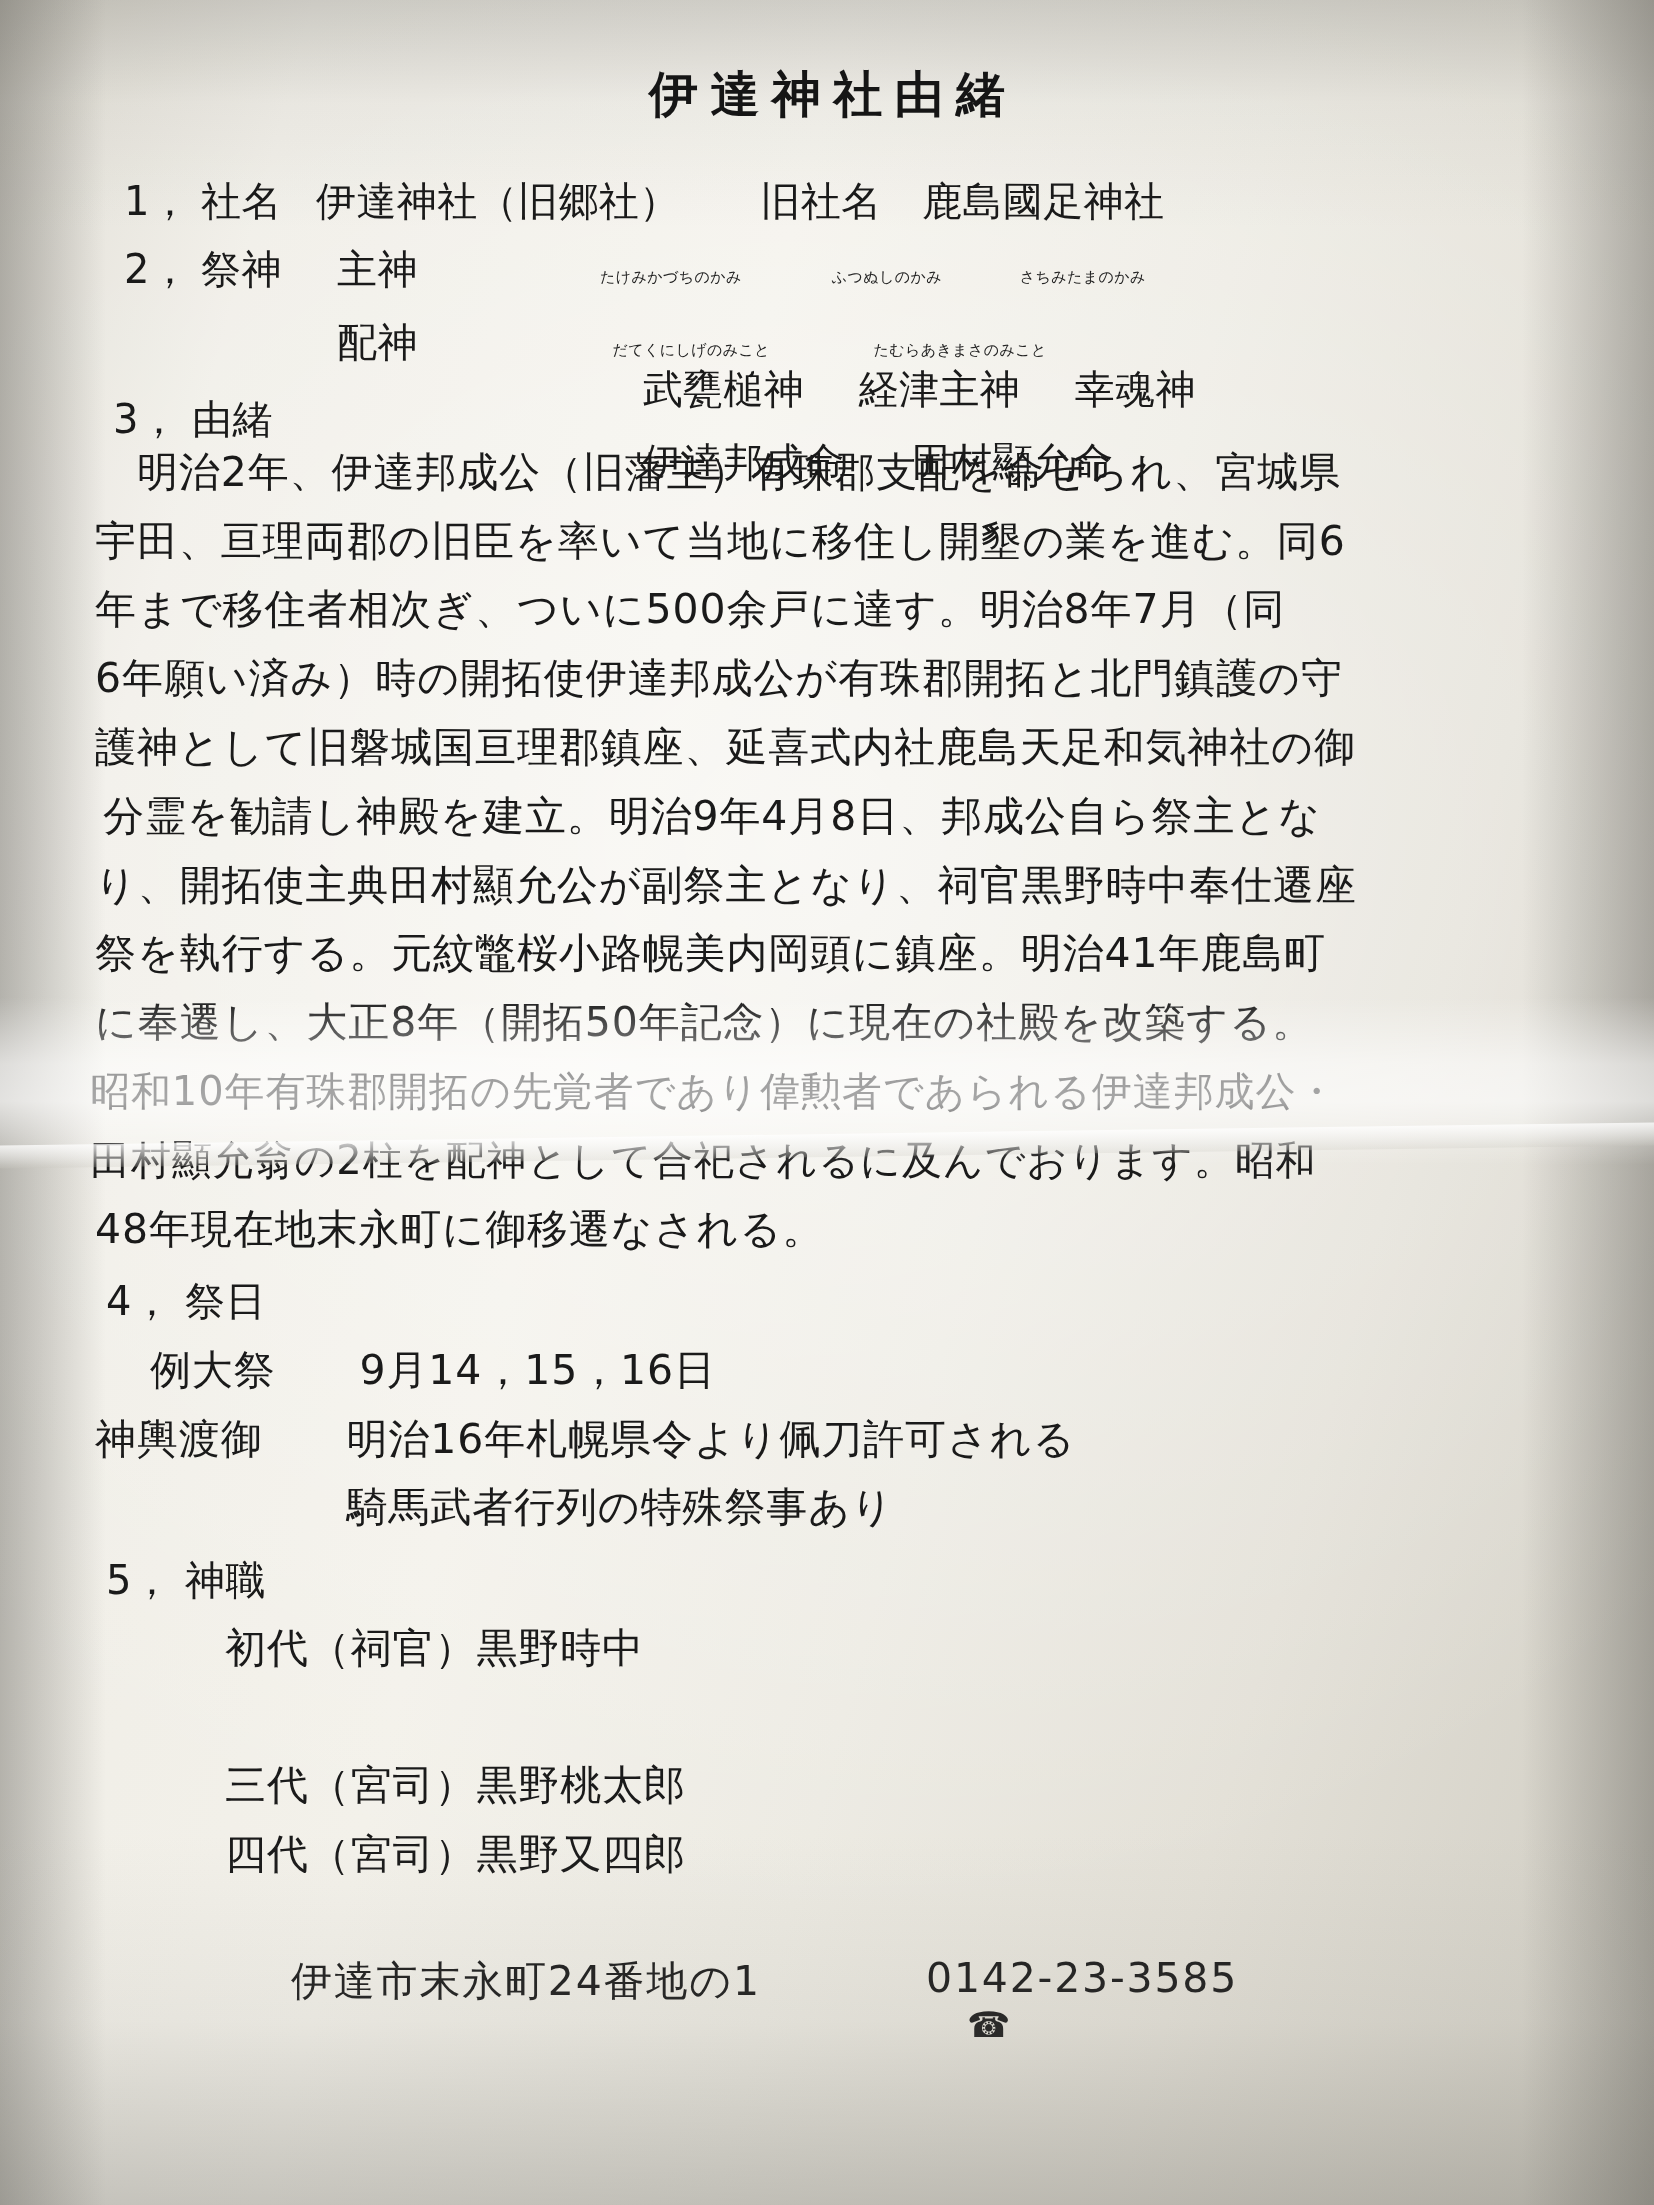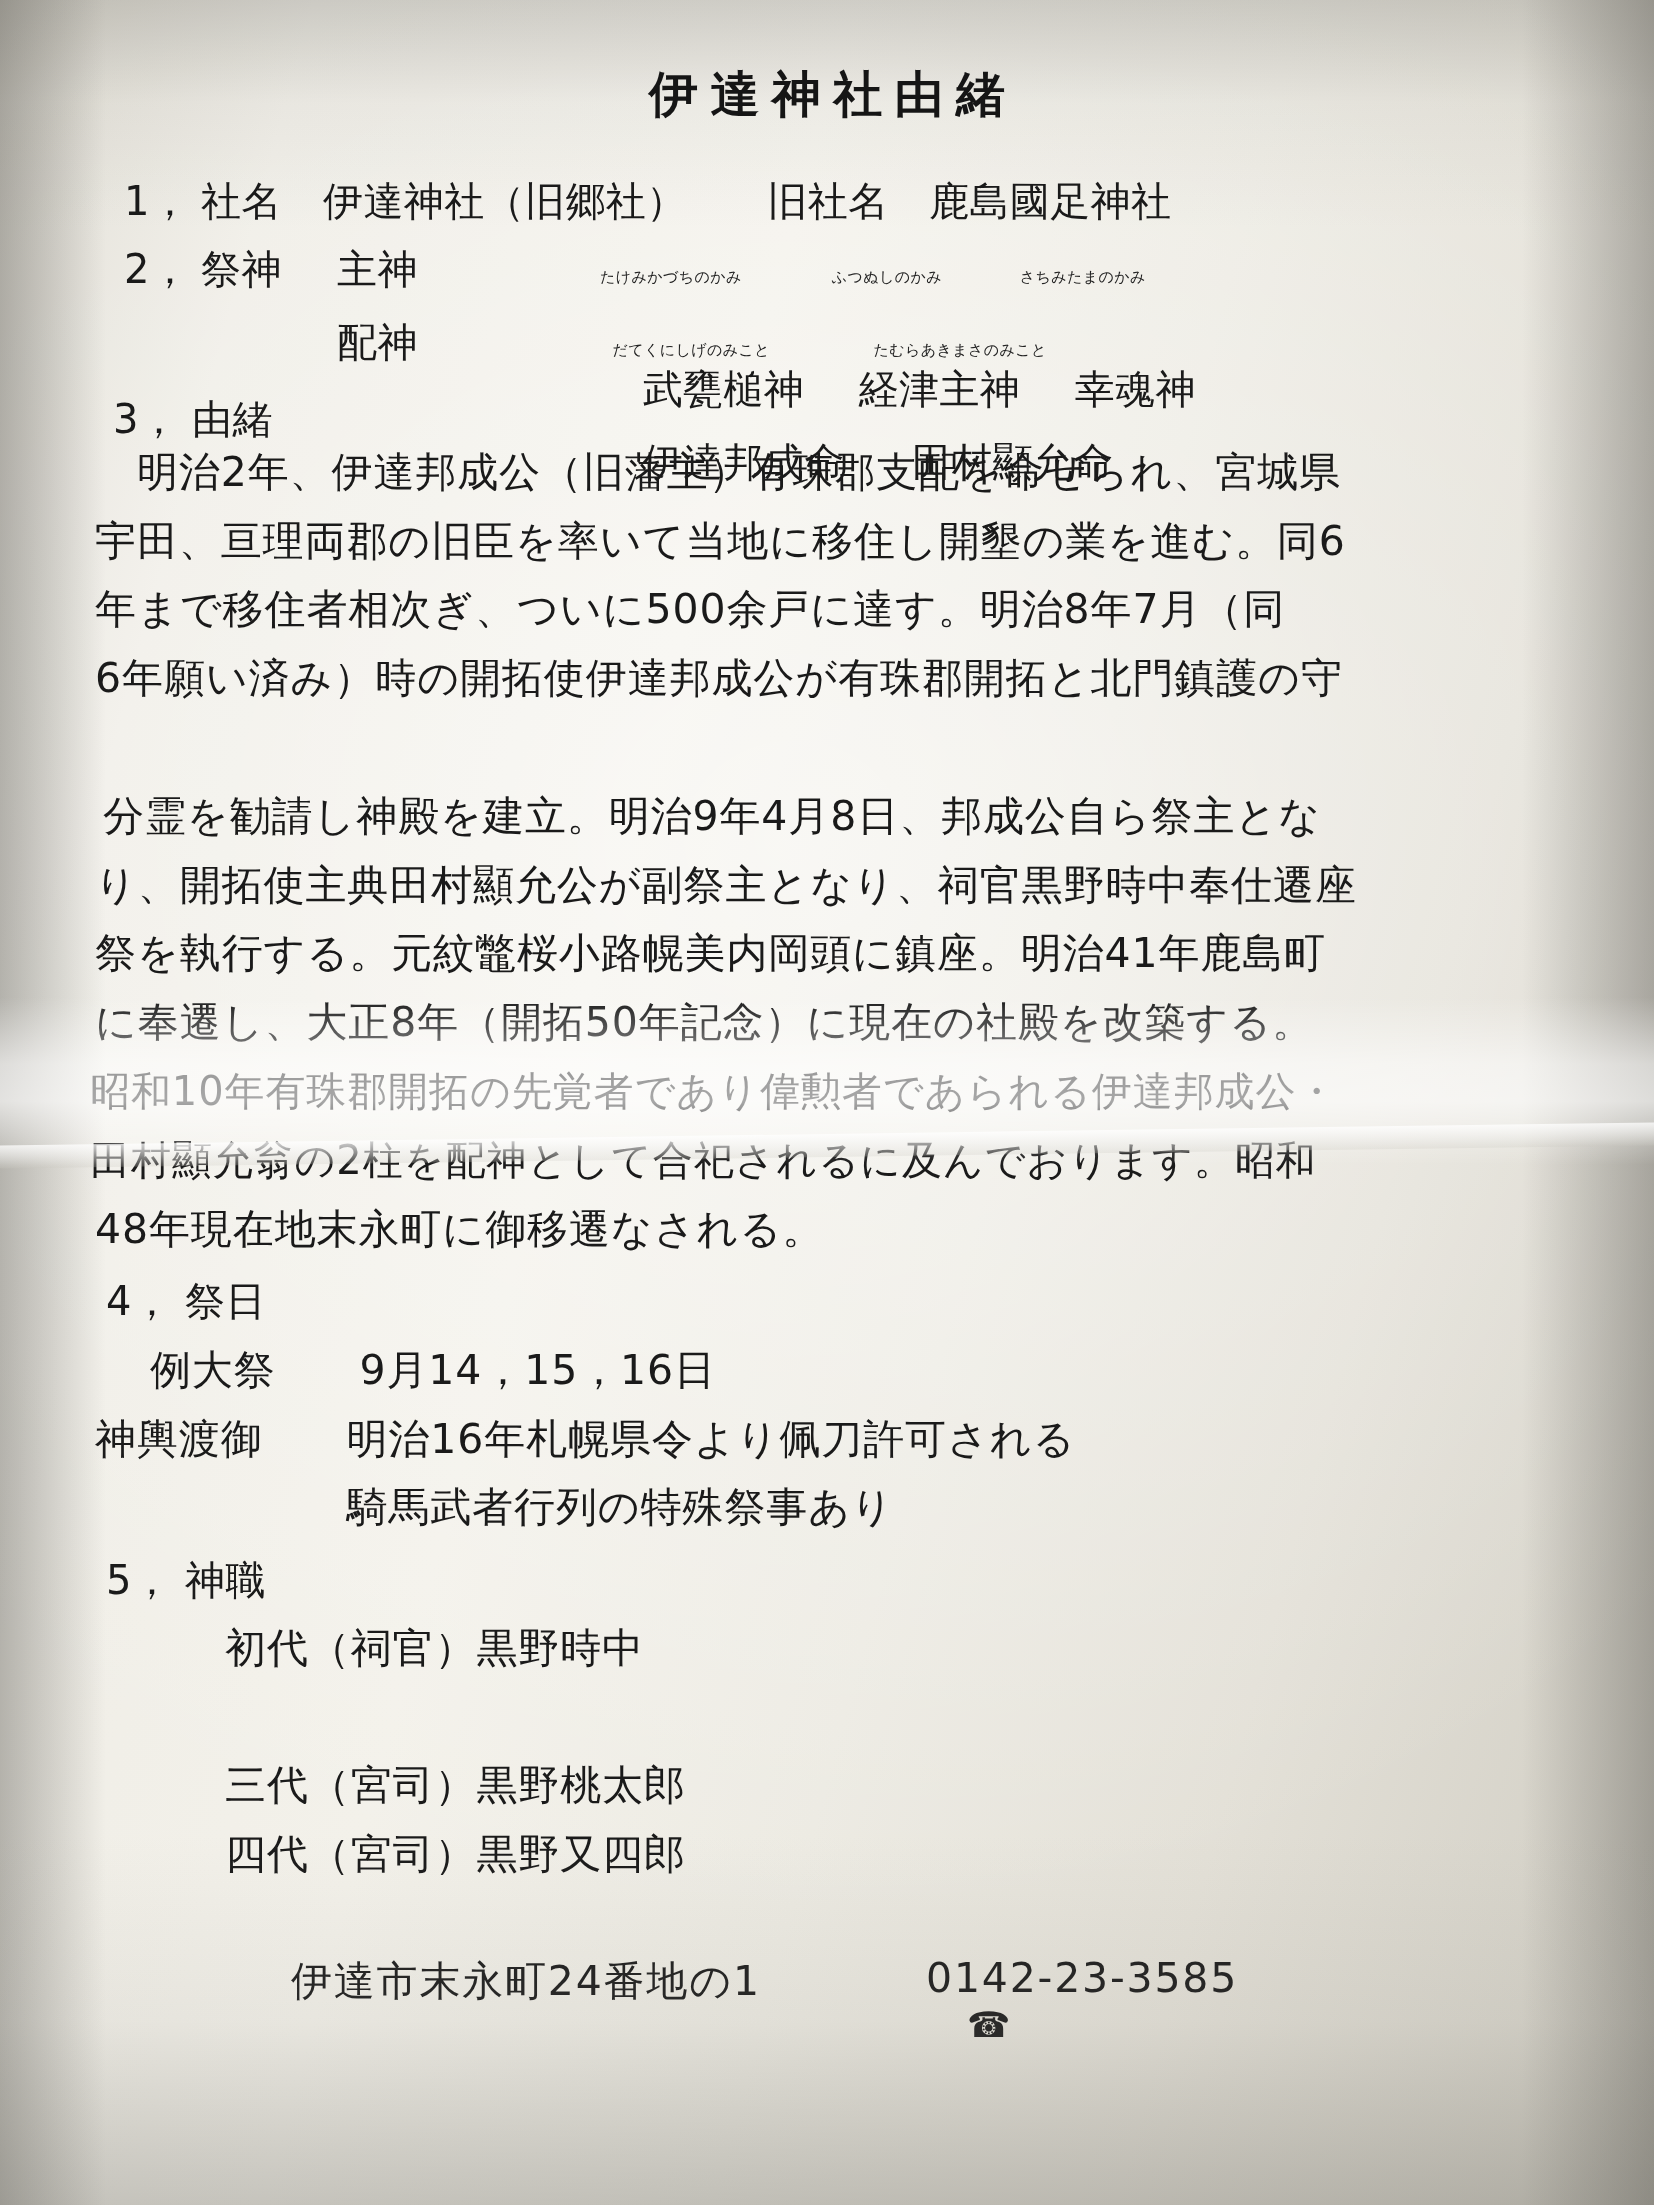--- a/index.html
+++ b/index.html
@@ -131,21 +131,21 @@
   <div class="band-top"></div>
   <div class="edge-left"></div>
   <div class="edge-right"></div>
 
   <div class="content">
 
     <div class="doc-title">伊達神社由緒</div>
 
     <div class="line" style="top:181px; left:124px;">1，</div>
     <div class="line" style="top:181px; left:201px;text-align:right;">社名</div>
-    <div class="line" style="top:181px; left:323px;text-align:right;">伊達神社（旧郷社）　　旧社名　鹿島國足神社</div>
+    <div class="line" style="top:181px; left:316px;text-align:right;">伊達神社（旧郷社）　　旧社名　鹿島國足神社</div>
 
     <div class="line" style="top:249px; left:124px;">2，</div>
     <div class="line" style="top:249px; left:201px;">祭神</div>
     <div class="line" style="top:249px; left:337px;">主神</div>
 
     <div class="line" style="top:249px; left:459px;">
       <span class="ruby-wrap">
         <span class="ruby">たけみかづちのかみ</span>
         <span>武甕槌神</span>
       </span>
@@ -177,20 +177,21 @@
       </span>
     </div>
 
     <div class="line" style="top:399px; left:113px;">3，</div>
     <div class="line" style="top:399px; left:192px;">由緒</div>
 
     <div class="line body-line" style="top:452px; left:95px;">　明治2年、伊達邦成公（旧藩主）有珠郡支配を命ぜられ、宮城県</div>
     <div class="line body-line" style="top:521px; left:95px;">宇田、亘理両郡の旧臣を率いて当地に移住し開墾の業を進む。同6</div>
     <div class="line body-line" style="top:589px; left:95px;">年まで移住者相次ぎ、ついに500余戸に達す。明治8年7月（同</div>
     <div class="line body-line" style="top:658px; left:95px;">6年願い済み）時の開拓使伊達邦成公が有珠郡開拓と北門鎮護の守</div>
+    <div class="line body-line" style="top:727px; left:95px;">護神として旧磐城国亘理郡鎮座、延喜式内社鹿島天足和気神社の御</div>
     <div class="line body-line" style="top:796px; left:103px;">分霊を勧請し神殿を建立。明治9年4月8日、邦成公自ら祭主とな</div>
     <div class="line body-line" style="top:865px; left:95px;">り、開拓使主典田村顯允公が副祭主となり、祠官黒野時中奉仕遷座</div>
     <div class="line body-line" style="top:933px; left:95px;">祭を執行する。元紋鼈桜小路幌美内岡頭に鎮座。明治41年鹿島町</div>
     <div class="line body-line" style="top:1002px; left:95px;">に奉遷し、大正8年（開拓50年記念）に現在の社殿を改築する。</div>
     <div class="line body-line" style="top:1071px; left:90px; font-size:40px;">昭和10年有珠郡開拓の先覚者であり偉勲者であられる伊達邦成公・</div>
     <div class="line body-line" style="top:1140px; left:90px; font-size:40px;">田村顯允翁の2柱を配神として合祀されるに及んでおります。昭和</div>
     <div class="line body-line" style="top:1209px; left:95px;">48年現在地末永町に御移遷なされる。</div>
 
     <div class="line" style="top:1281px; left:106px;">4，</div>
     <div class="line" style="top:1281px; left:185px;">祭日</div>

